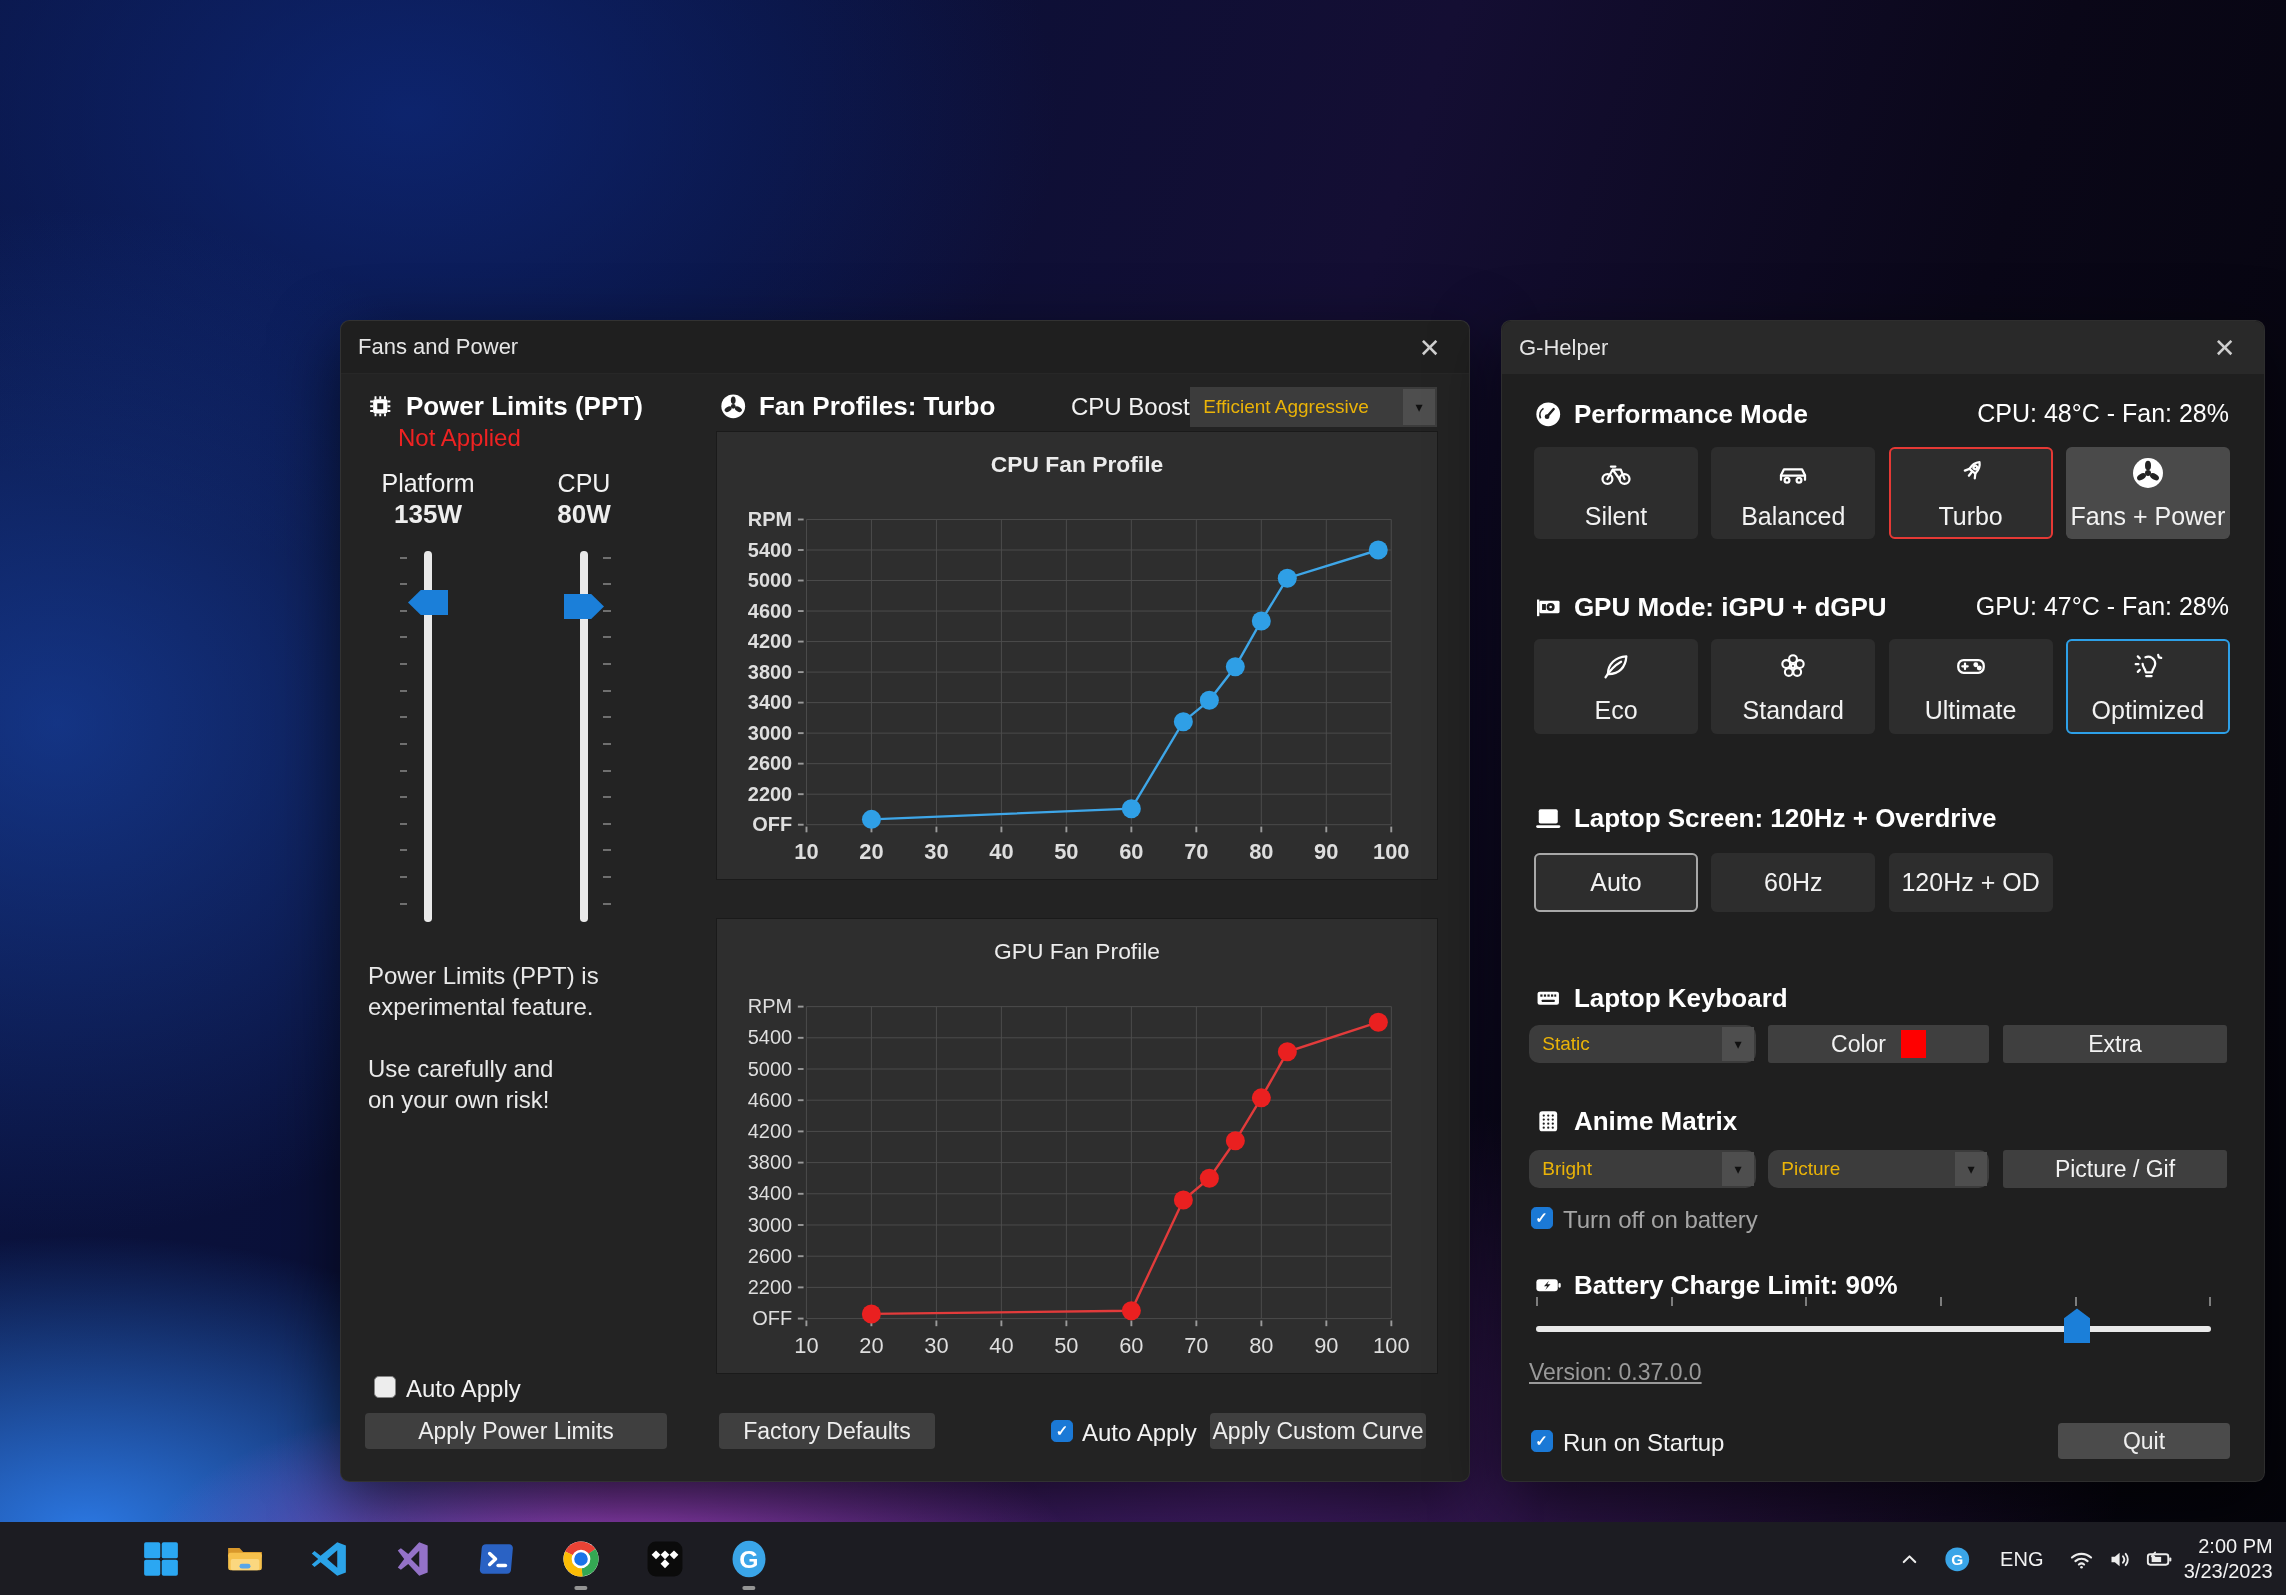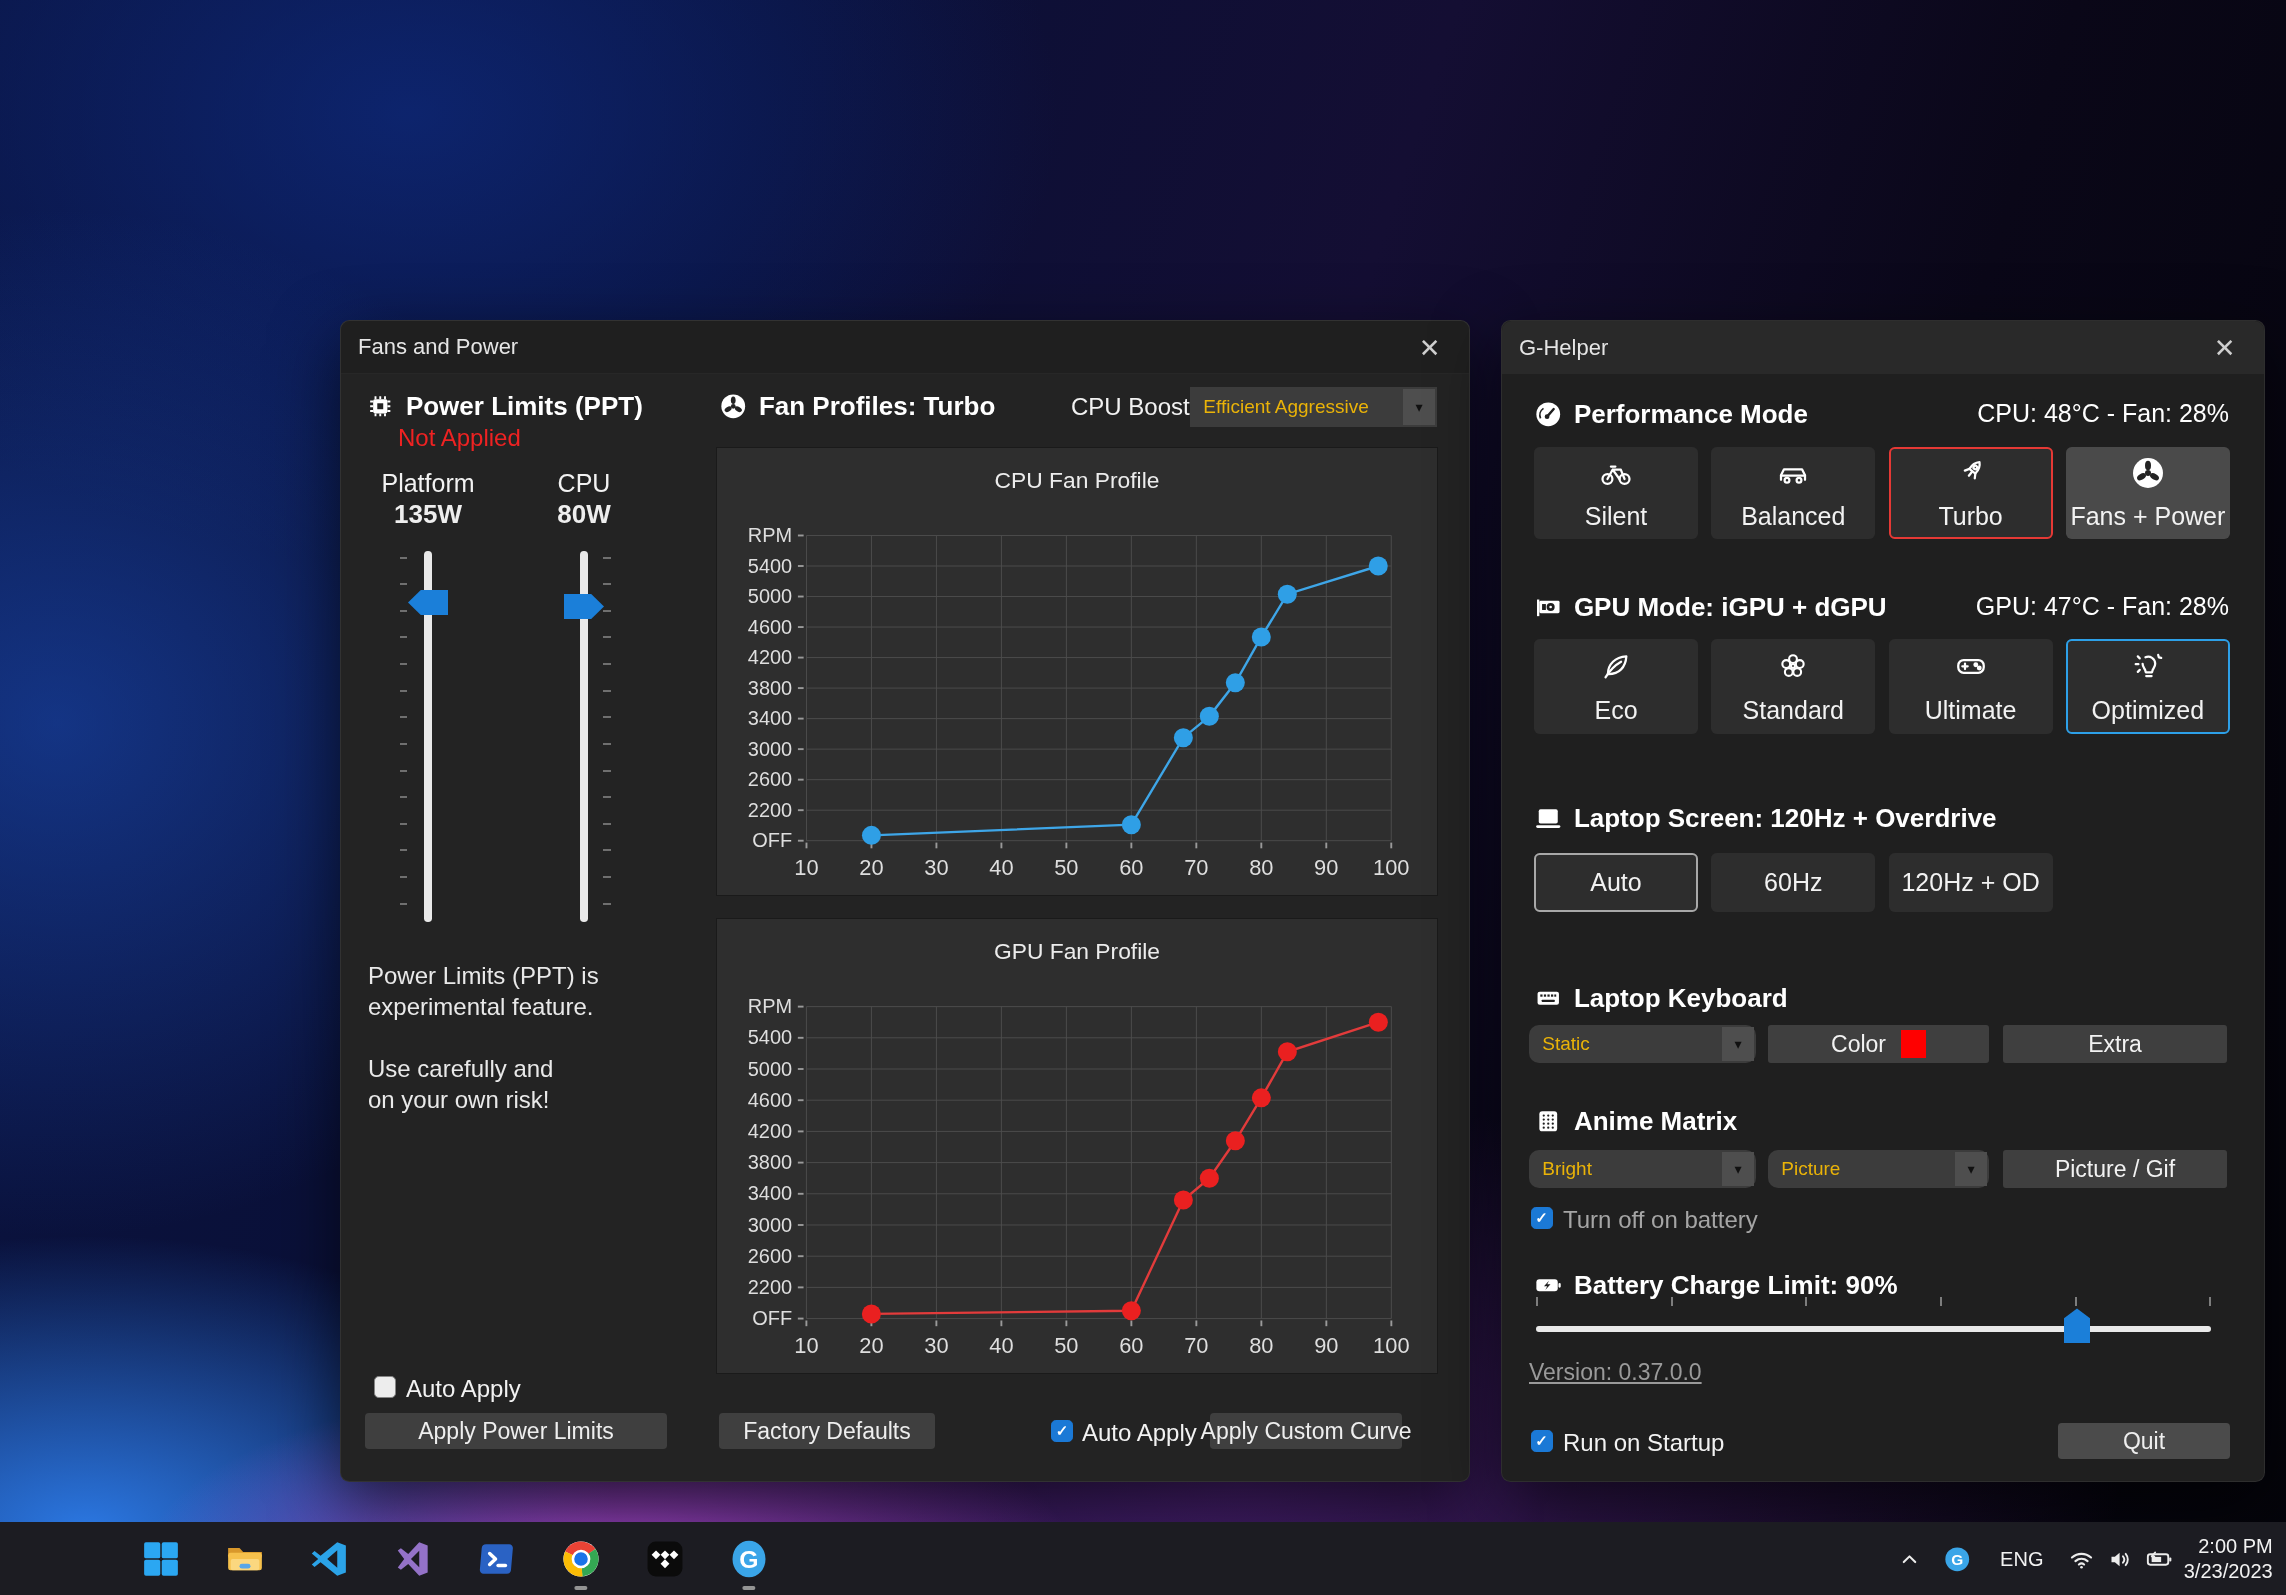--- a/index.html
+++ b/index.html
@@ -188,21 +188,21 @@
       <div>on your own risk!</div>
     </div>
 
     <span class="cbx" style="left:33px; top:1055px;"></span>
     <span class="cbx-label" style="left:65px; top:1054px;">Auto Apply</span>
 
     <div class="btn" style="left:24px; top:1092px; width:302px; height:36px;">Apply Power Limits</div>
     <div class="btn" style="left:378px; top:1092px; width:216px; height:36px;">Factory Defaults</div>
     <span class="cbx checked" style="left:710px; top:1099px;"></span>
     <span class="cbx-label" style="left:741px; top:1098px;">Auto Apply</span>
-    <div class="btn" style="left:869px; top:1092px; width:192px; height:36px;">Apply Custom Curve</div>
+    <div class="btn" style="left:869px; top:1092px; width:216px; height:36px;">Apply Custom Curve</div>
 
     <div class="sec-head" style="left:378px; top:70px;">
       <span class="icon">
           <svg viewBox="0 0 24 24" width="28.5" height="28.5">
             <circle cx="12" cy="12" r="10" fill="#fff"></circle>
             <g fill="#232323">
               <ellipse cx="12" cy="7" rx="2" ry="3.2"></ellipse>
               <ellipse cx="12" cy="7" rx="2" ry="3.2" transform="rotate(120 12 12)"></ellipse>
               <ellipse cx="12" cy="7" rx="2" ry="3.2" transform="rotate(240 12 12)"></ellipse>
               <circle cx="12" cy="12" r="2"></circle>
@@ -210,21 +210,21 @@
           </svg>
         </span>
       <span class="sec-title">Fan Profiles: Turbo</span>
     </div>
     <span class="cbx-label" style="left:730px; top:72px;">CPU Boost</span>
     <div class="dropdown" style="left:849px; top:66px; width:247px; height:40px;">
       <span class="dd-text">Efficient Aggressive</span>
       <span class="dd-arrow"></span>
     </div>
 
-    <div class="chart-panel" style="left:375px; top:126px; height:449px;" id="chart-cpu"><svg width="720" height="445" viewBox="0 0 757 468">
+    <div class="chart-panel" style="left:375px; top:110px; height:449px;font-weight:bold;" id="chart-cpu"><svg width="720" height="445" viewBox="0 0 757 468">
           <text x="378.5" y="42" text-anchor="middle" class="c-title">CPU Fan Profile</text>
           <line x1="94" y1="413" x2="709" y2="413" class="grid"></line>
           <line x1="85" y1="413" x2="91" y2="413" class="tick"></line>
           <text x="79" y="420" text-anchor="end" class="lbl">OFF</text>
           <line x1="94" y1="380.9" x2="709" y2="380.9" class="grid"></line>
           <line x1="85" y1="380.9" x2="91" y2="380.9" class="tick"></line>
           <text x="79" y="387.9" text-anchor="end" class="lbl">2200</text>
           <line x1="94" y1="348.8" x2="709" y2="348.8" class="grid"></line>
           <line x1="85" y1="348.8" x2="91" y2="348.8" class="tick"></line>
           <text x="79" y="355.8" text-anchor="end" class="lbl">2600</text>

